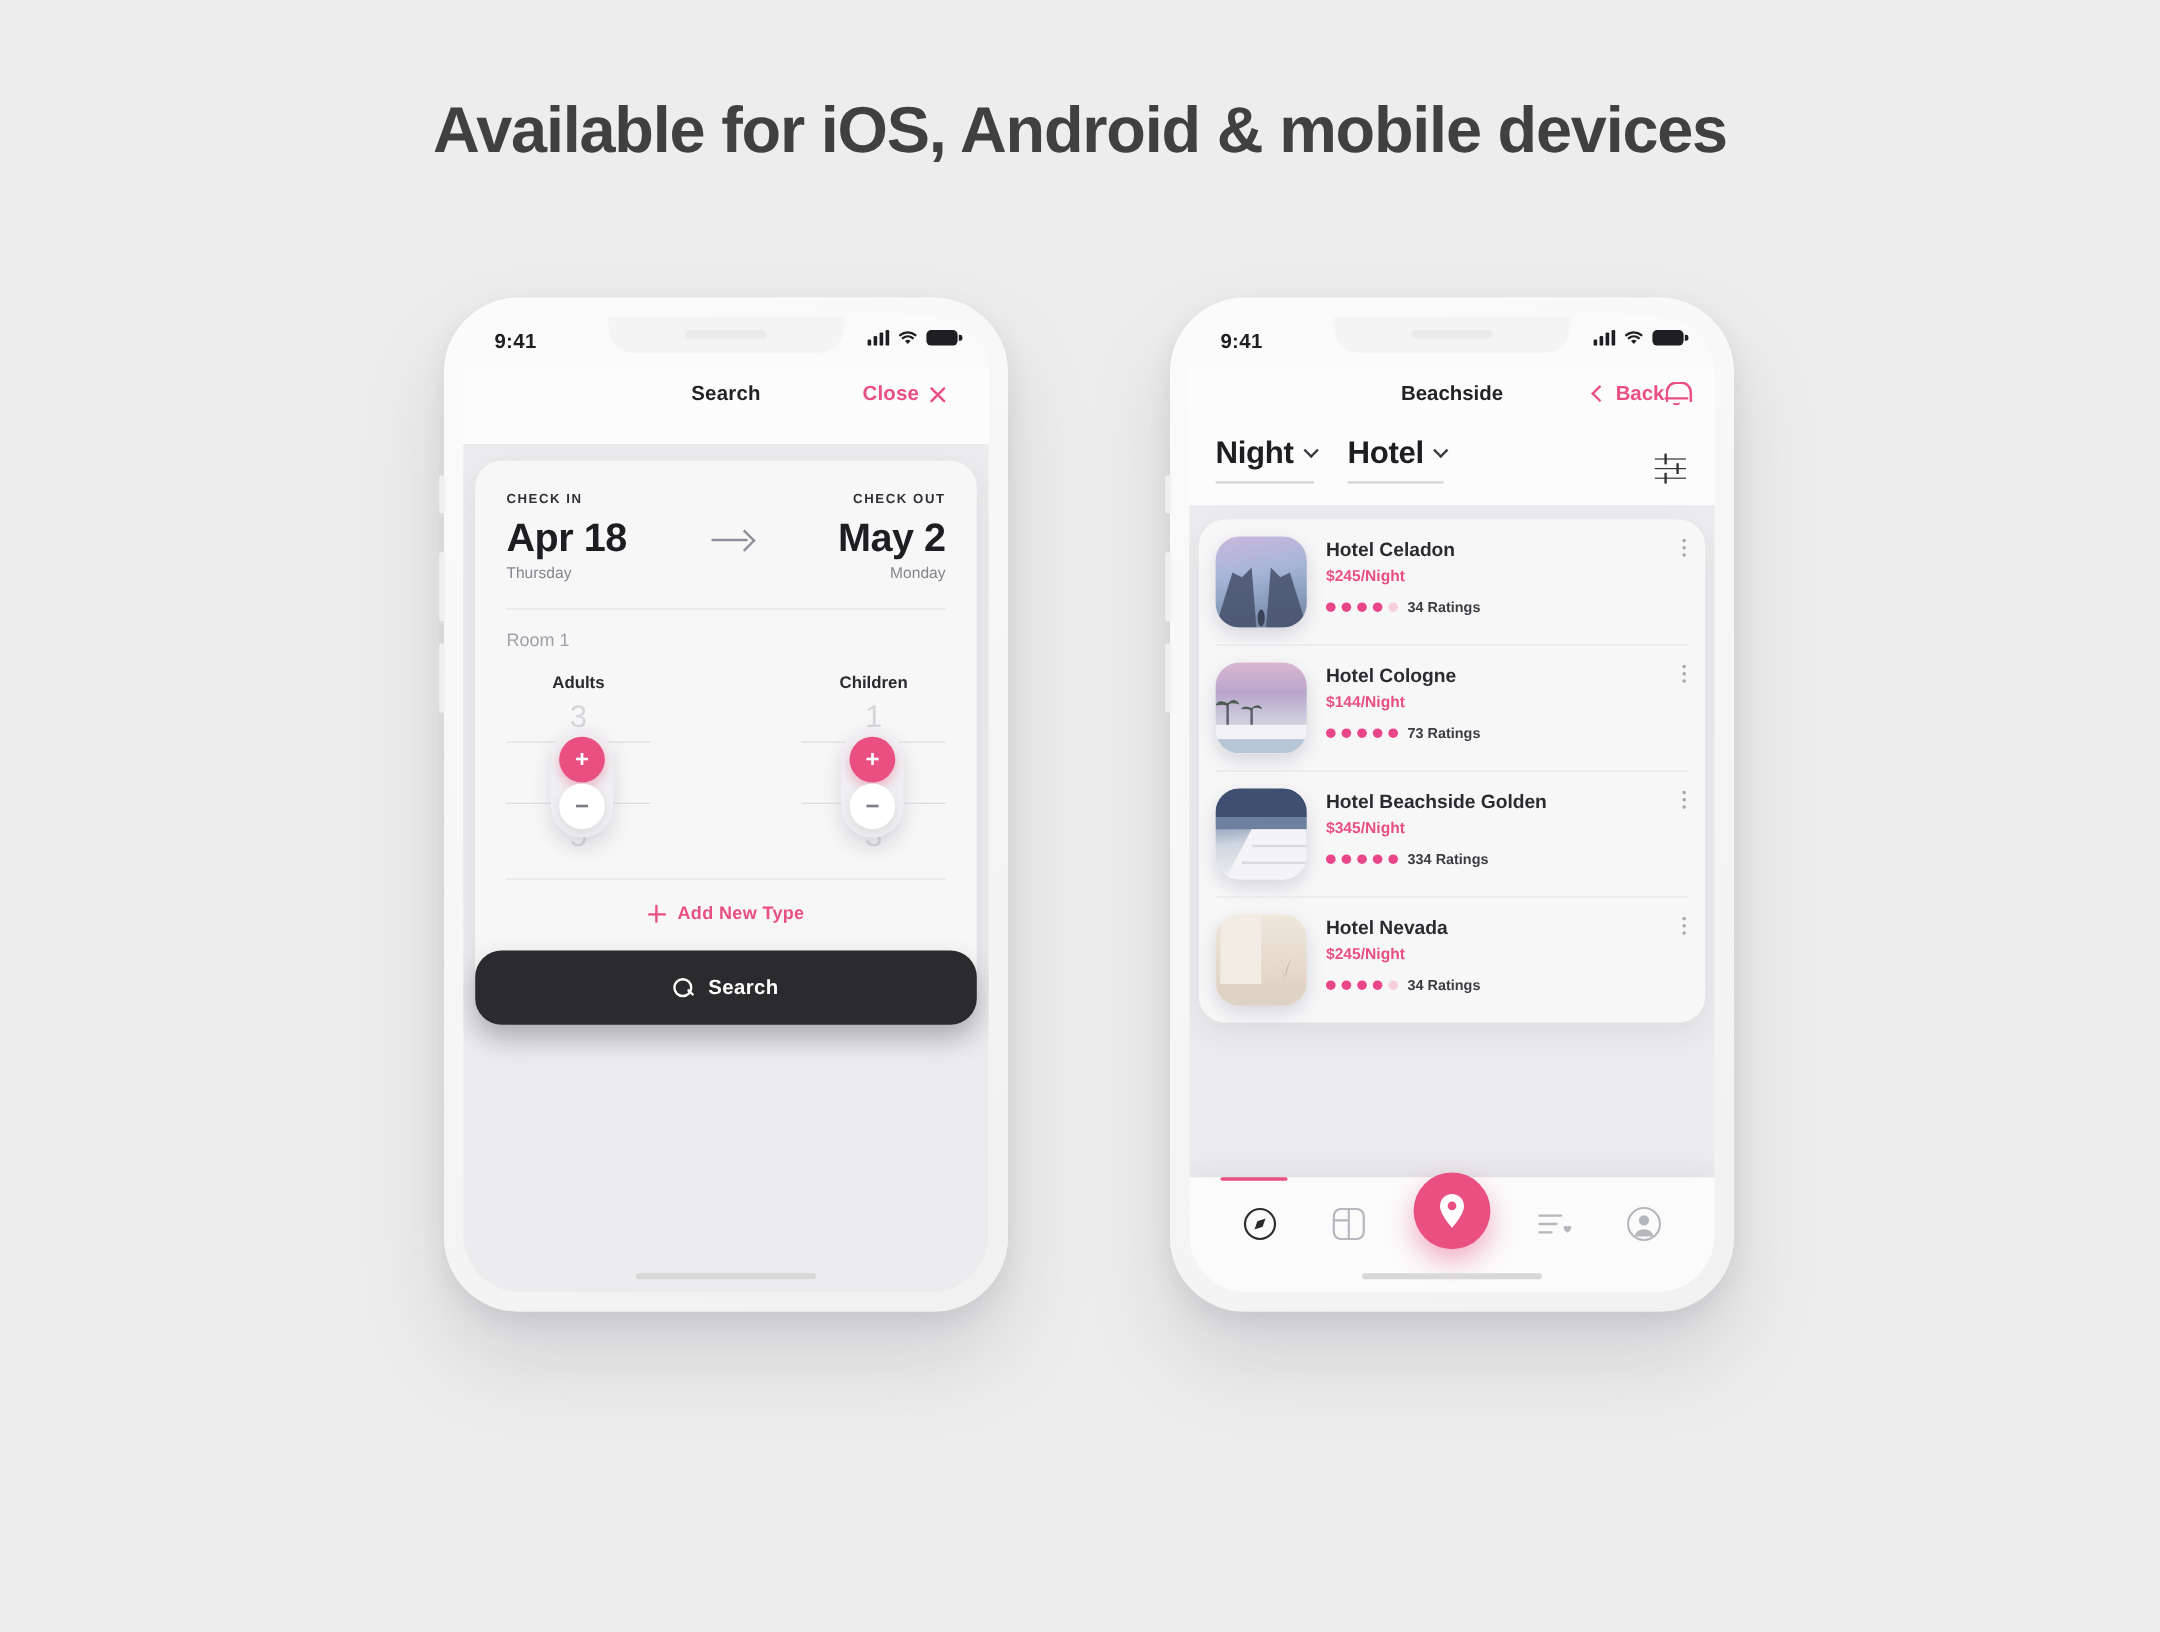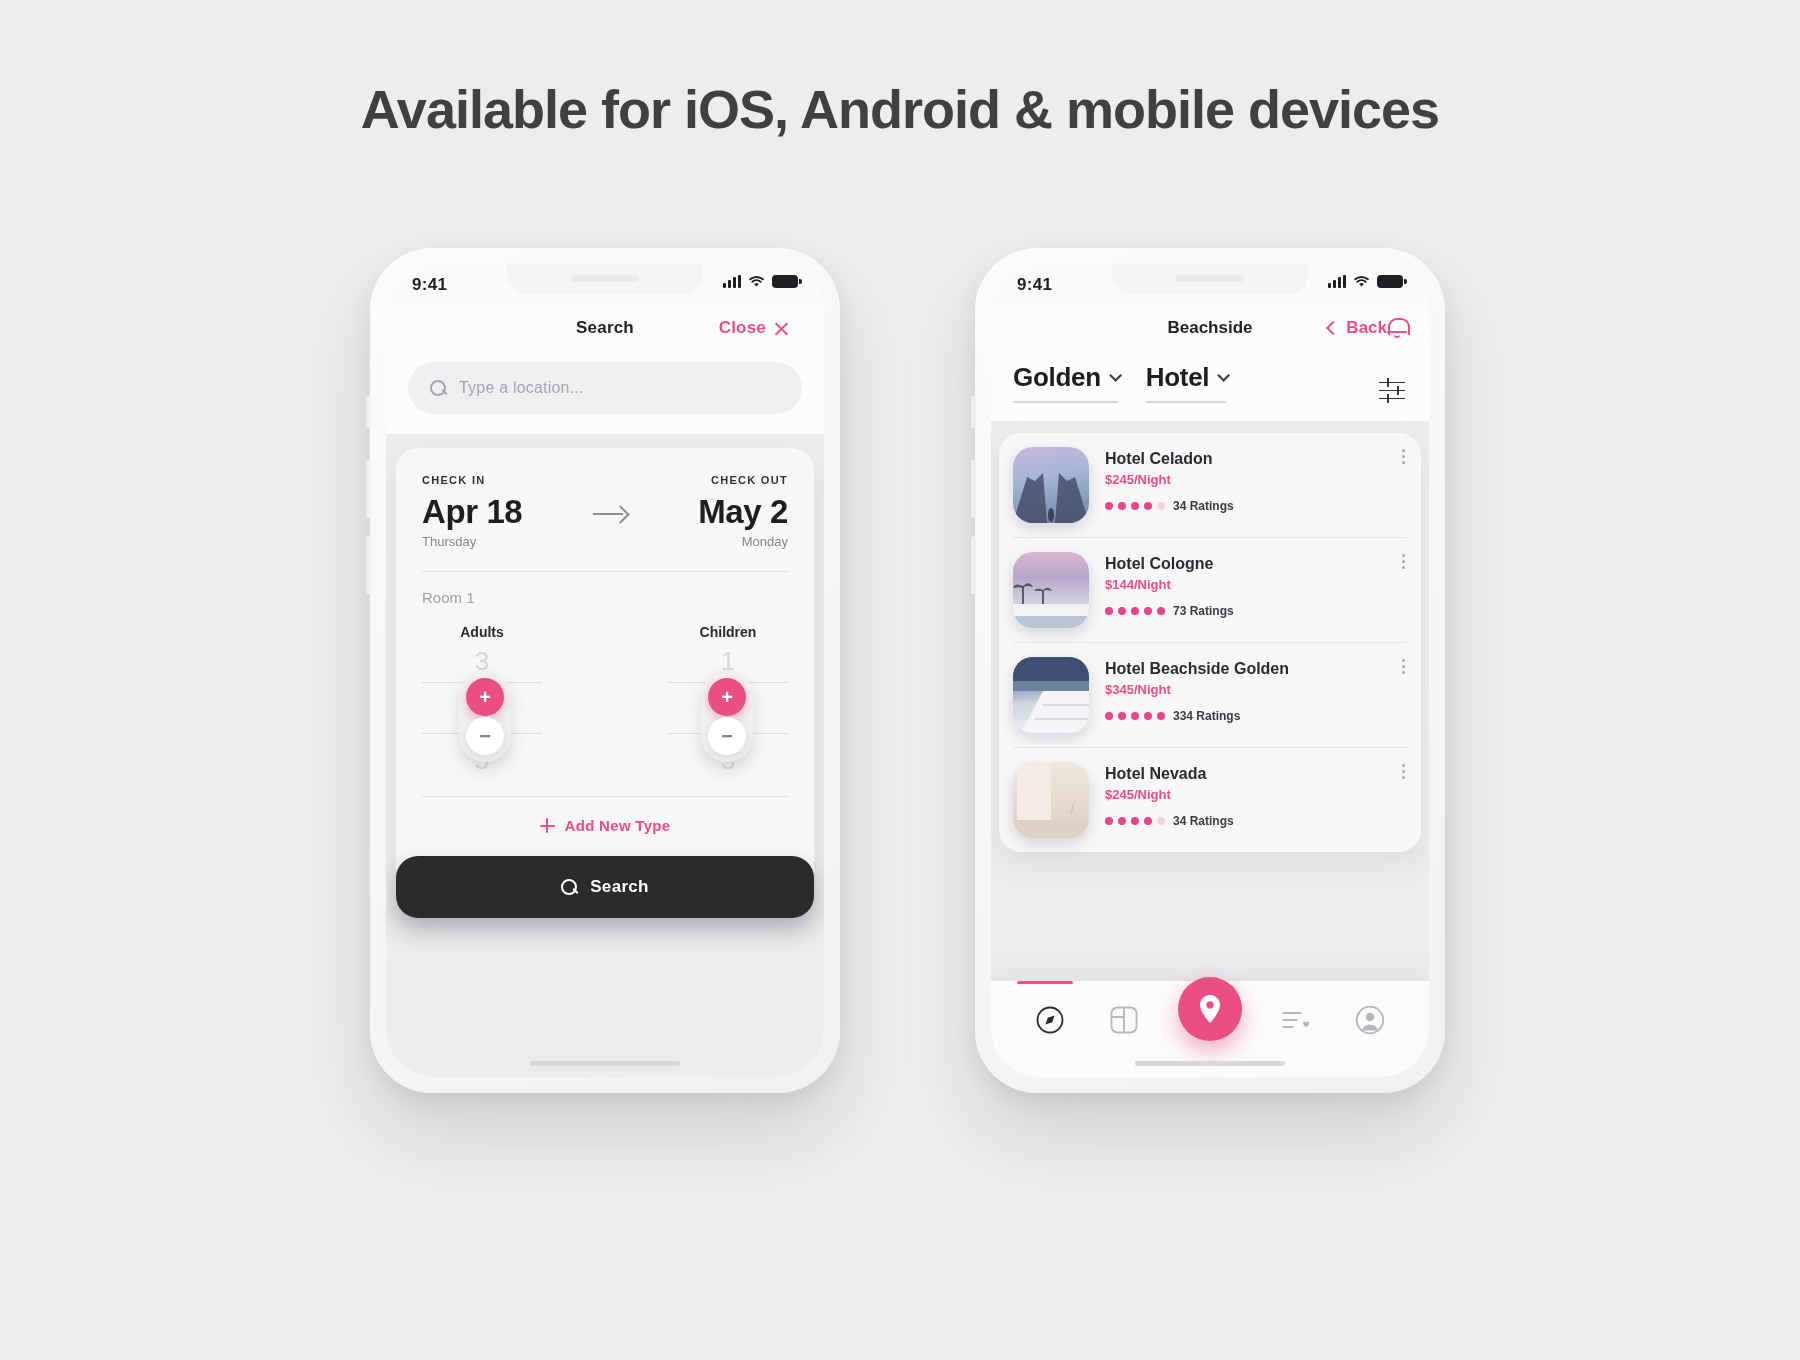--- a/index.html
+++ b/index.html
@@ -305,24 +305,20 @@
       </div>
 
       <div class="l-top">
         <div class="l-navbar">
           <div class="l-navtitle">Search</div>
           <div class="l-close">
             <span>Close</span>
             <span class="xglyph"></span>
           </div>
         </div>
-        <div class="searchbox">
-          <span class="mag"></span>
-          <span class="ph">Type a location...</span>
-        </div>
       </div>
 
       <div class="l-body">
         <div class="card">
 
           <div class="dates">
             <div class="dcol">
               <div class="dlabel">CHECK IN</div>
               <div class="dbig">Apr 18</div>
               <div class="dsub">Thursday</div>
@@ -424,21 +420,21 @@
           </div>
           <div class="r-title">Beachside</div>
           <div class="bell">
               <span class="clap"></span>
             </div>
         </div>
 
         <div class="filters">
           <div class="fitem">
             <div class="frow">
-              <span class="ftext">Golden</span>
+              <span class="ftext">Night</span>
               <span class="chev-d"></span>
             </div>
             <div class="fline"></div>
           </div>
           <div class="fitem">
             <div class="frow">
               <span class="ftext">Hotel</span>
               <span class="chev-d"></span>
             </div>
             <div class="fline"></div>

